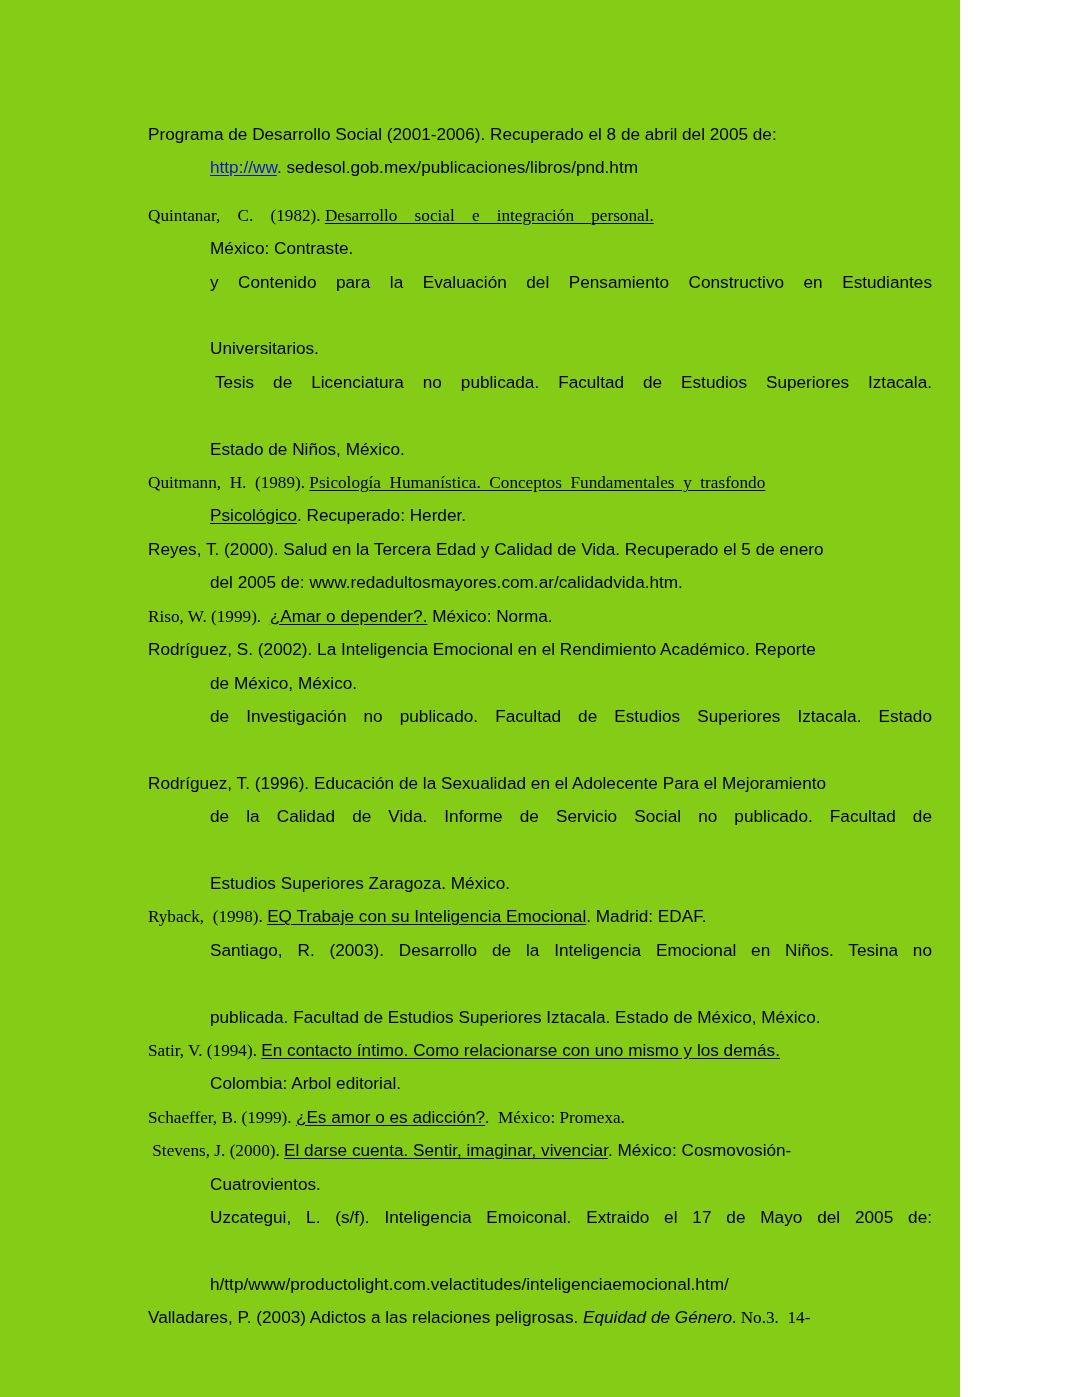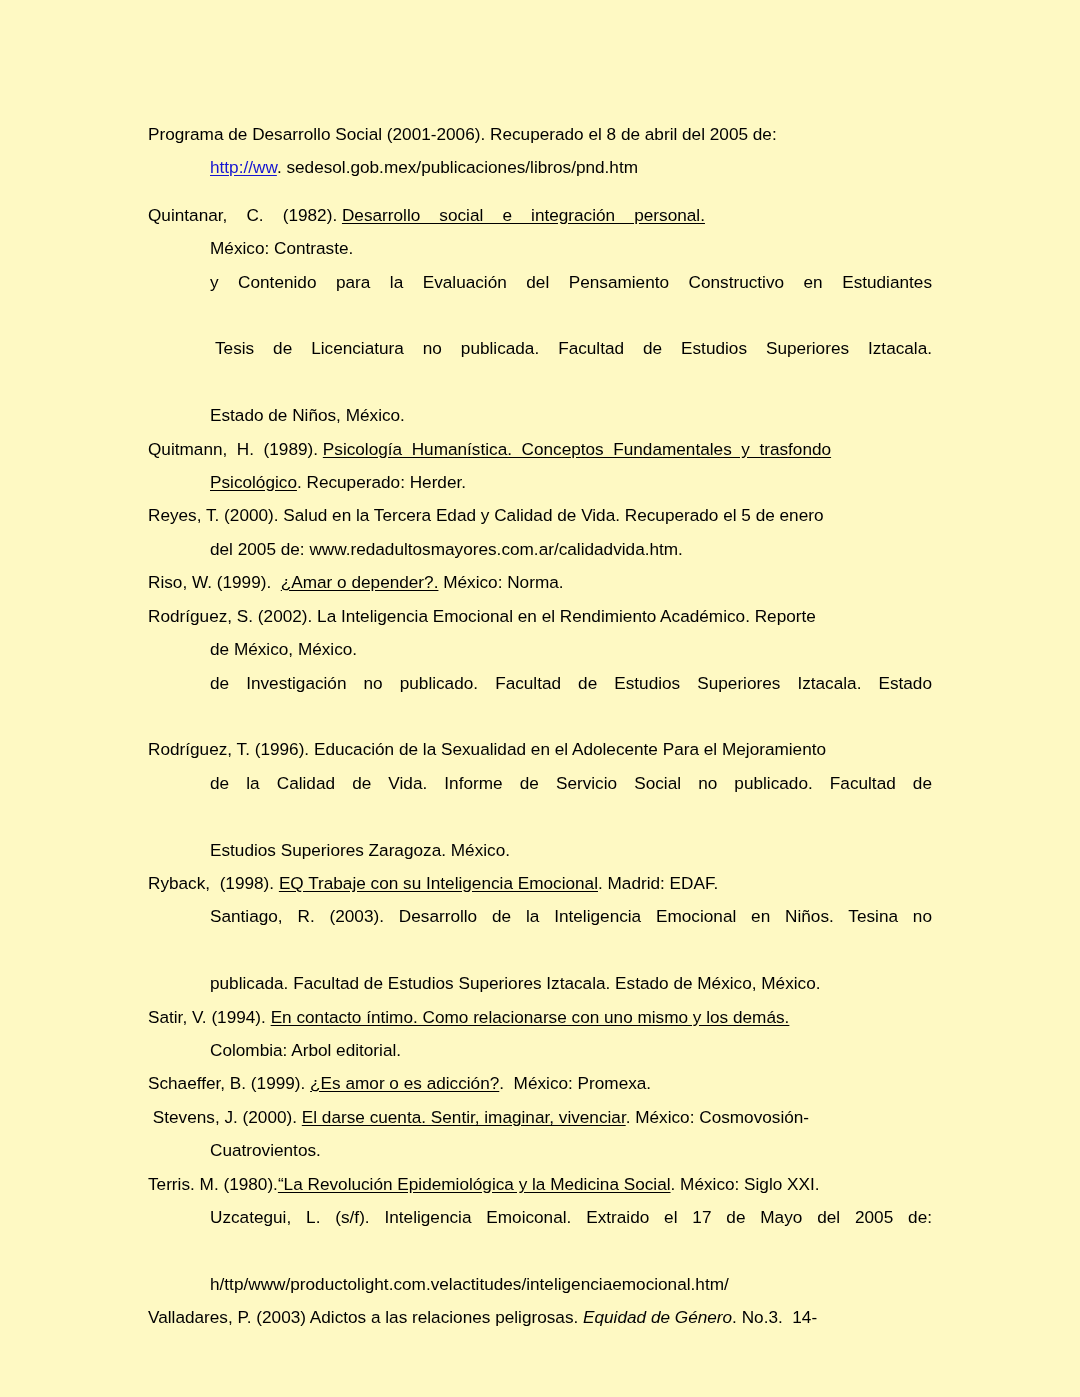--- a/index.html
+++ b/index.html
@@ -9,23 +9,23 @@
   }
   body {
     width: 1080px;
     height: 1397px;
     font-family: "Liberation Sans", sans-serif;
     color: #000000;
     overflow: hidden;
   }
   #page {
     position: relative;
-    width: 1080px;
+    width: 960px;
     height: 1397px;
-    background: #fef9c3;
+    background: #84cc16;
     box-sizing: border-box;
     padding: 118px 148px 0 148px;
   }
   #refs {
     width: 784px;
   }
   
   .ref {
     font-size: 17.2px;
     line-height: 33.4px;
@@ -67,40 +67,41 @@
   .stretch {
     display: block;
     text-align: justify;
     text-indent: 0;
   }
   .stretch::after {
     content: "";
     display: inline-block;
     width: 100%;
   }
-  .nbsp { white-space: pre; }
+  .nbsp { white-space: pre; font-family: Liberation Serif, serif; }
 </style>
 </head>
 <body>
 
 <div id="page">
   <div id="refs">
 
     <p class="ref nojust">
       <span>Programa de Desarrollo Social (2001-2006). Recuperado el 8 de abril del 2005 de:</span>
       <span class="brk"><a class="link" href="#">http://ww</a><span>. sedesol.gob.mex/publicaciones/libros/pnd.htm</span></span>
     </p>
 
     <p class="ref nojust gap-before">
       <span class="nbsp">Quintanar,    C.    (1982).</span><span class="nbsp"> </span><span class="u nbsp">Desarrollo    social    e    integración    personal.</span><span class="u-fill">     </span>
       <span class="brk">México: Contraste.</span>
     </p>
 
     <p class="ref nojust">
       <span class="brk stretch">y Contenido para la Evaluación del Pensamiento Constructivo en Estudiantes</span>
+      <span class="brk">Universitarios.</span>
       <span class="brk extra stretch">Tesis de Licenciatura no publicada. Facultad de Estudios Superiores Iztacala.</span>
       <span class="brk">Estado de Niños, México.</span>
     </p>
 
     <p class="ref nojust">
       <span class="nbsp">Quitmann,  H.  (1989).</span><span class="nbsp"> </span><span class="u nbsp">Psicología  Humanística.  Conceptos  Fundamentales  y  trasfondo</span>
       <span class="brk"><span class="u">Psicológico</span><span>. Recuperado: Herder.</span></span>
     </p>
 
     <p class="ref nojust">
@@ -140,23 +141,20 @@
 
     <p class="ref nojust">
       <span class="nbsp">Schaeffer, B. (1999). </span><span class="u">¿Es amor o es adicción?</span><span class="nbsp">.  México: Promexa.</span>
     </p>
 
     <p class="ref nojust">
       <span class="nbsp"> Stevens, J. (2000). </span><span class="u">El darse cuenta. Sentir, imaginar, vivenciar</span><span>. México: Cosmovosión-</span>
       <span class="brk">Cuatrovientos.</span>
     </p>
 
-    <p class="ref nojust">
-      <span class="nbsp">Terris. M. (1980).</span><span class="u">“La Revolución Epidemiológica y la Medicina Social</span><span>. México: Siglo XXI.</span>
-    </p>
 
     <p class="ref nojust">
       <span class="stretch">Uzcategui, L. (s/f). Inteligencia Emoiconal. Extraido el 17 de Mayo del 2005 de:</span>
       <span class="brk">h/ttp/www/productolight.com.velactitudes/inteligenciaemocional.htm/</span>
     </p>
 
     <p class="ref nojust">
       <span>Valladares, P. (2003) Adictos a las relaciones peligrosas. </span><span class="it">Equidad de Género</span><span class="nbsp">. No.3.  14-</span>
       
     </p>

